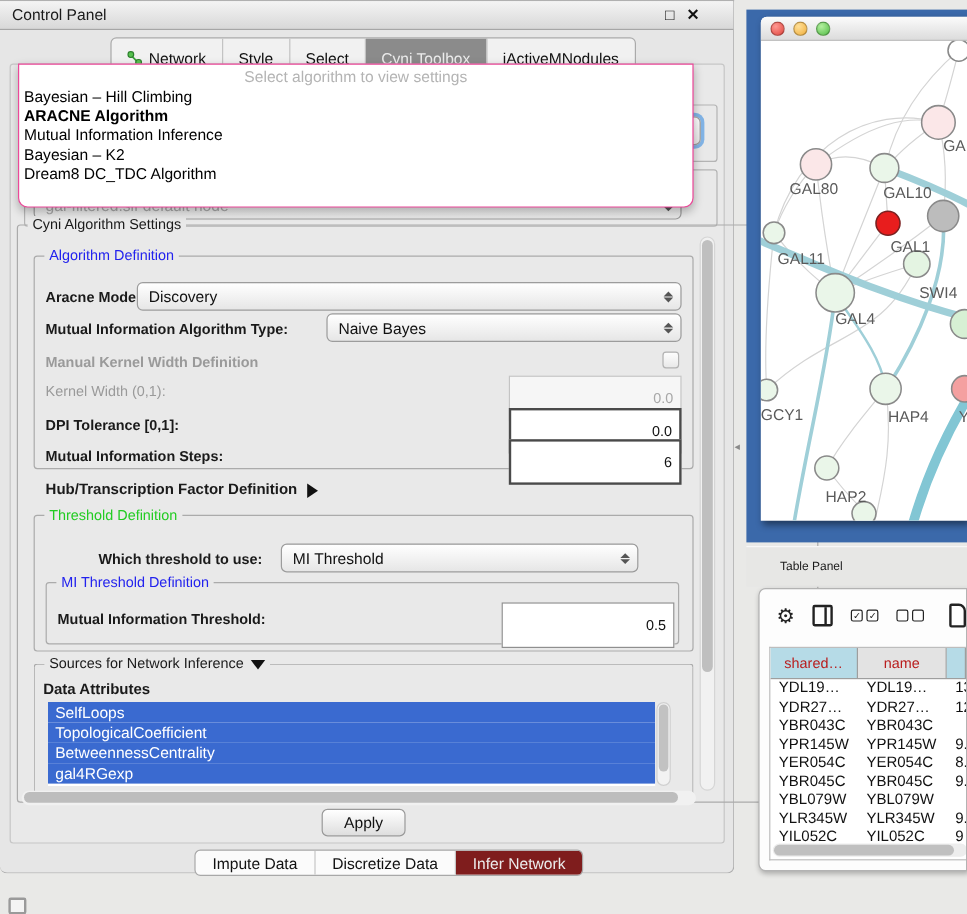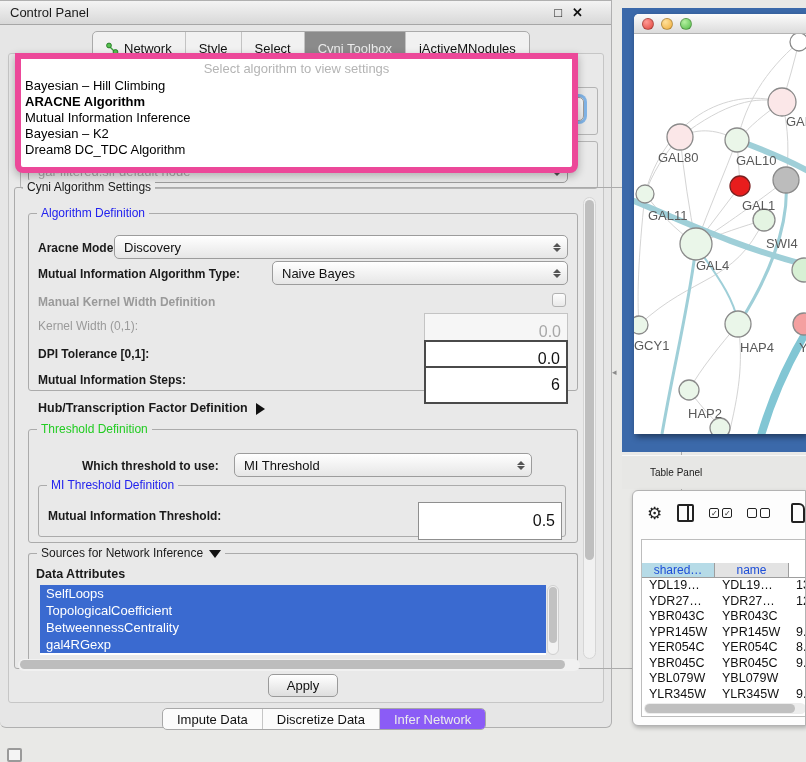--- a/index.html
+++ b/index.html
@@ -38,39 +38,39 @@
   .combo .stepper { position:absolute; right:4px; top:3px; width:13px; height:16px;
     display:flex; flex-direction:column; align-items:center; justify-content:center; gap:1px; }
   .combo .stepper i { width:0; height:0; border-left:4px solid transparent; border-right:4px solid transparent; }
   .combo .stepper i.up { border-bottom:4px solid #555; }
   .combo .stepper i.dn { border-top:4px solid #555; }
   .combo.focusring { box-shadow:0 0 0 3px #82b4e6; }
   .combo.ghost { color:#a9a9a9; }
 
   
   .dropdown { left:15px; top:52px; width:563px; height:120px; background:#ffffff;
-    border:6px solid #ec4899; border-radius:0 0 8px 8px; box-shadow:0 3px 8px rgba(0,0,0,.28);
+    border:1px solid #ec4899; border-radius:0 0 8px 8px; box-shadow:0 3px 8px rgba(0,0,0,.28);
     z-index:40; font-size:13px; }
   .dd-placeholder { text-align:center; color:#b4b4b4; height:19px; line-height:19px; }
   .dd-item { height:16px; line-height:16px; padding-left:4px; color:#000; }
   .dd-item.bold { font-weight:bold; }
 
   
   .groupbox { position:absolute; border:1px solid #ababab; border-radius:3px; }
   .grouplabel { position:absolute; top:-8px; left:8px; background:#e9e9e9; padding:0 4px;
     font-size:12px; }
   .gl-black { color:#1a1a1a; }
   .gl-blue { color:#2222ee; }
   .gl-green { color:#22cc22; }
 
   .lbl { position:absolute; font-size:12px; font-weight:bold; color:#1a1a1a; white-space:nowrap; }
   .lbl.dis { color:#9a9a9a; }
 
   .field { position:absolute; height:38px; background:#fff; border:1px solid #b8b8b8;
-    font-size:16px; color:#111; display:flex; align-items:center; justify-content:flex-end;
+    font-size:12px; color:#111; display:flex; align-items:center; justify-content:flex-end;
     padding-right:6px; }
   .field.strong { border:2px solid #4a4a4a; }
   .field.dis { background:#f6f6f6; color:#a8a8a8; border:1px solid #c4c4c4; }
 
   .checkbox { position:absolute; width:14px; height:14px; border:1px solid #b2b2b2;
     border-radius:3px; background:linear-gradient(#fdfdfd,#e9e9e9); }
 
   .tri-right { display:inline-block; width:0; height:0; border-top:6px solid transparent;
     border-bottom:6px solid transparent; border-left:9px solid #111; vertical-align:middle; margin-left:8px; }
   .tri-down { display:inline-block; width:0; height:0; border-left:6px solid transparent;
@@ -94,21 +94,21 @@
   .hthumb { position:absolute; left:2px; top:1px; width:545px; height:9px; background:#bdbdbd; border-radius:5px; }
 
   .apply-btn { position:absolute; left:268px; top:673px; width:70px; height:23px;
     border:1px solid #9a9a9a; border-radius:5px; background:linear-gradient(#ffffff,#dedede);
     font-size:13px; color:#111; display:flex; align-items:center; justify-content:center; }
 
   .bottom-tabs { position:absolute; left:146px; top:707px; height:22px; display:flex;
     border:1px solid #a8a8a8; border-radius:5px; overflow:hidden; background:#fbfbfb; font-size:13px;margin-left:16px; }
   .bottom-tabs .tab { display:flex; align-items:center; padding:0 14px; border-right:1px solid #c6c6c6; color:#111; }
   .bottom-tabs .tab:last-child { border-right:none; }
-  .bottom-tabs .tab.selected { background:#8b5cf6; color:#ececec; }
+  .bottom-tabs .tab.selected { background:#7f1d1d; color:#ececec; }
 
   .corner-icon { position:absolute; left:7px; top:748px; width:15px; height:14px;
     border:2px solid #9a9a9a; border-radius:2px; background:#f4f4f4; }
 
   .divider-arrow { position:absolute; left:612px; top:367px; font-size:9px; color:#8a8a8a; }
 
   
   .net-frame { left:622px; top:8px; width:184px; height:444px; background:#3b69aa; }
   .mac-window { position:absolute; left:12px; top:6px; width:172px; height:420px;
     background:#fff; border-radius:5px 0 0 0; box-shadow:2px 3px 6px rgba(0,0,0,.45); overflow:hidden; }
@@ -123,21 +123,21 @@
   .tp-window { left:632px; top:490px; width:174px; height:236px; background:#fdfdfd;
     border:1px solid #b3b3b3; border-radius:6px 0 0 6px; box-shadow:1px 2px 4px rgba(0,0,0,.25); overflow:hidden; }
   .tp-toolbar { height:44px; display:flex; align-items:center; gap:15px; padding-left:14px; }
   .gear { font-size:17px; color:#222; }
   .colsplit { width:20px; height:18px; border:2px solid #222; border-radius:2px; position:relative; }
   .colsplit:after { content:""; position:absolute; left:8px; top:0; width:2px; height:14px; background:#222; }
   .cbpair { display:flex; gap:3px; }
   .cb { width:10px; height:10px; border:1.5px solid #222; border-radius:2px; font-size:8px; line-height:9px; text-align:center; color:#222; }
   .doc { width:16px; height:20px; border:2px solid #222; border-radius:2px 6px 2px 2px; margin-left:6px; }
   .tp-table { position:absolute; left:8px; top:48px; right:0; bottom:8px; border:1px solid #bdbdbd; border-right:none; background:#fff; overflow:hidden; }
-  .tp-head { display:flex; height:38px; border-bottom:1px solid #9e9e9e; font-size:12px; color:#1d4ed8;align-items:flex-end; }
+  .tp-head { display:flex; height:26px; border-bottom:1px solid #9e9e9e; font-size:12px; color:#b91c1c; }
   .tp-head .hc { display:flex; align-items:center; justify-content:center; border-right:1px solid #9e9e9e; }
   .hc.blue { background:#b6dbe7; }
   .hc.gray { background:#e3e3e3; }
   .tp-rows { font-size:12.5px; color:#111; }
   .tp-row { display:flex; height:15.5px; line-height:15.5px; }
   .tp-row .c { padding-left:7px; white-space:nowrap; overflow:hidden; }
   .c1 { width:73px; } .c2 { width:74px; } .c3 { flex:1; }
   .tp-hscroll { position:absolute; left:2px; bottom:2px; width:162px; height:11px; background:#ededed; border-radius:6px; }
   .tp-hthumb { position:absolute; left:1px; top:1px; width:150px; height:9px; background:#c0c0c0; border-radius:5px; }
 

